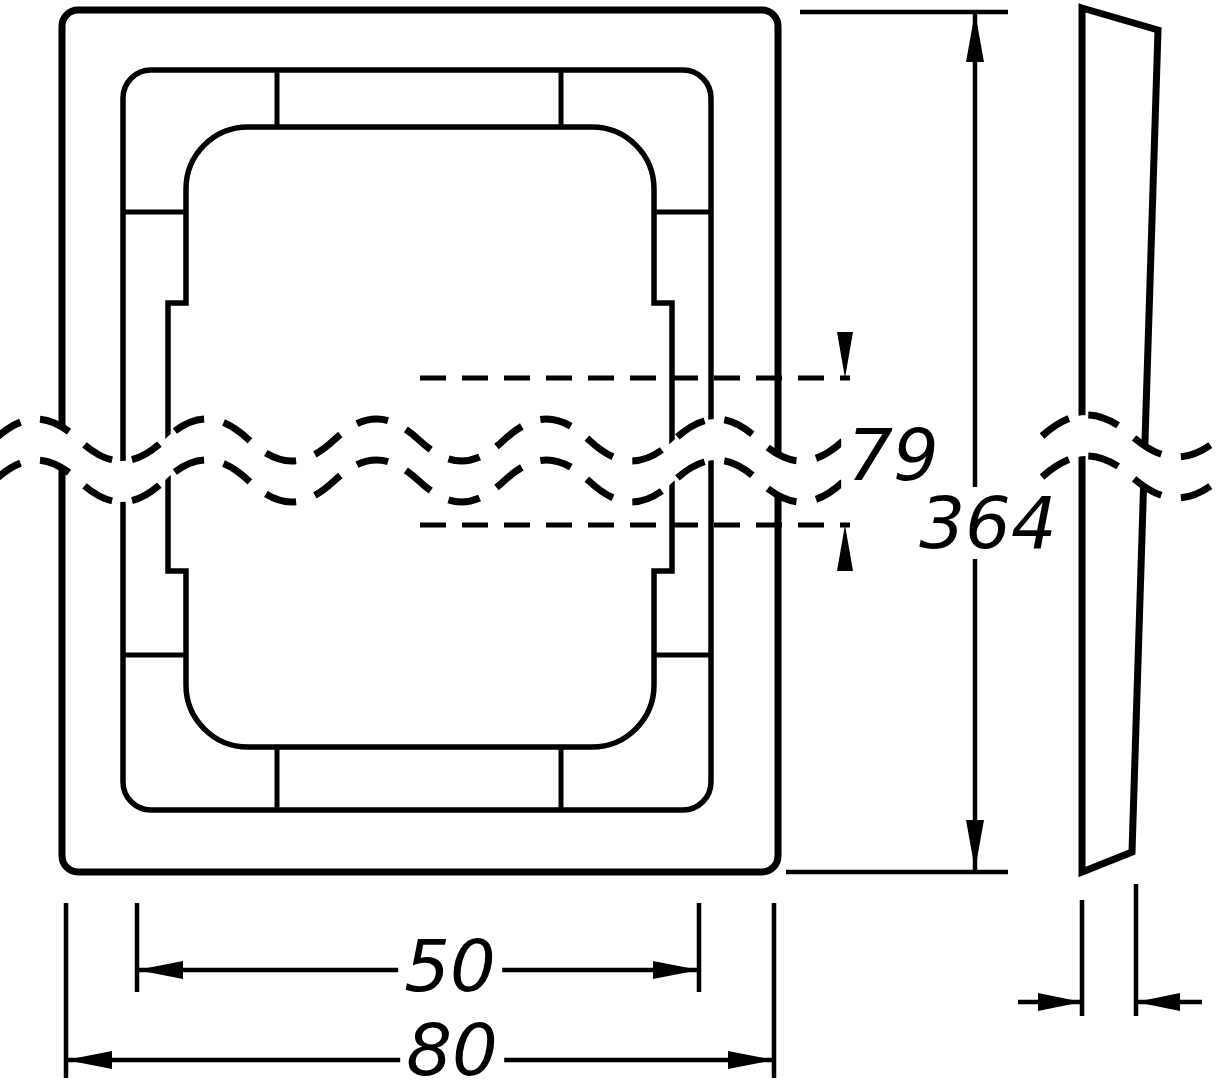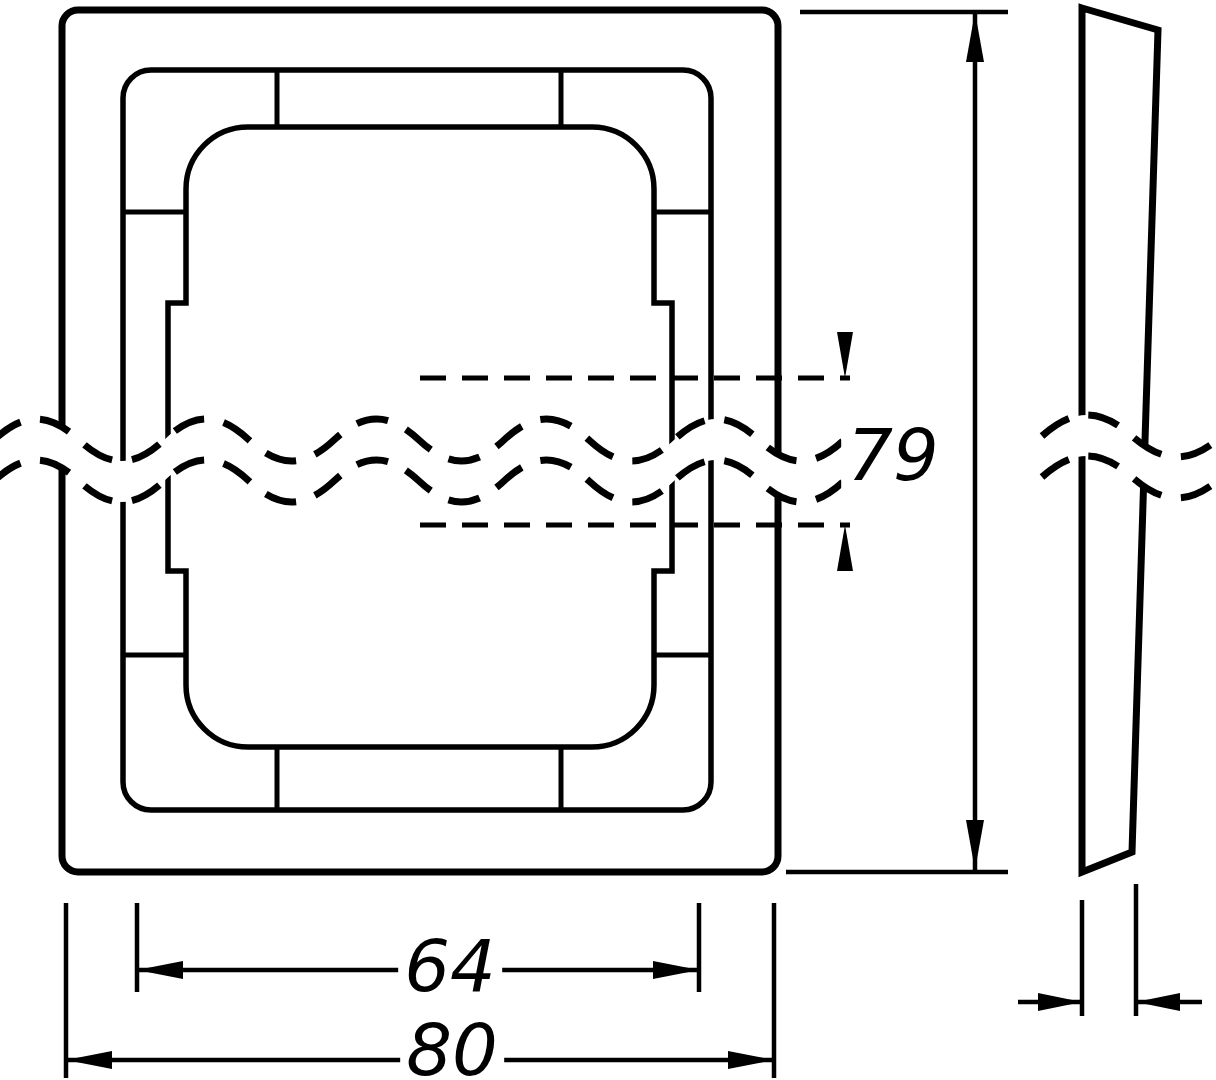--- a/index.html
+++ b/index.html
@@ -90,19 +90,20 @@
 
       <path d="M1082,900 V1016 M1136,884 V1016" stroke="currentColor" stroke-width="4.5" fill="none"></path>
       <path d="M1018,1002 H1082 M1136,1002 H1202" stroke="currentColor" stroke-width="4.5" fill="none"></path>
       <polygon points="1082,1002 1038,993 1038,1011" fill="currentColor"></polygon>
       <polygon points="1136,1002 1180,993 1180,1011" fill="currentColor"></polygon>
     </g>
   </svg>
 
   <div class="dim-label" style="left:893px; top:455px;">79</div>
 
+  <div class="dim-label" style="left:988px; top:523px;">364</div>
 
-  <div class="dim-label" style="left:450px; top:966px;">64</div>
+  <div class="dim-label" style="left:450px; top:966px;">50</div>
 
   <div class="dim-label" style="left:452px; top:1050px;">80</div>
 
 
 </div>
 
 </body></html>

